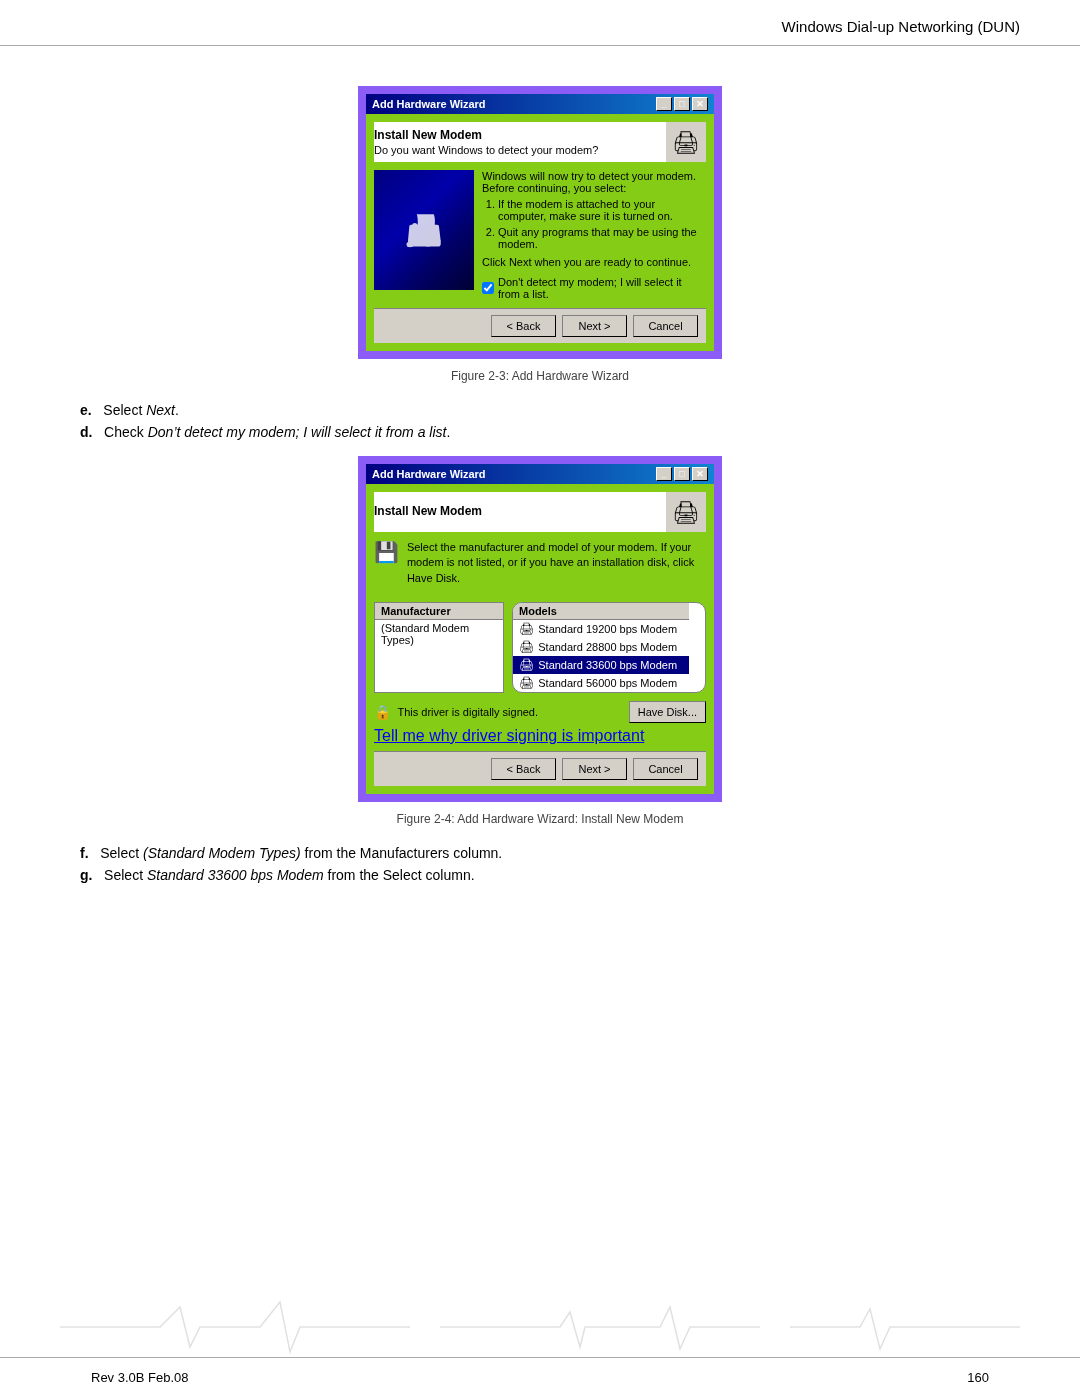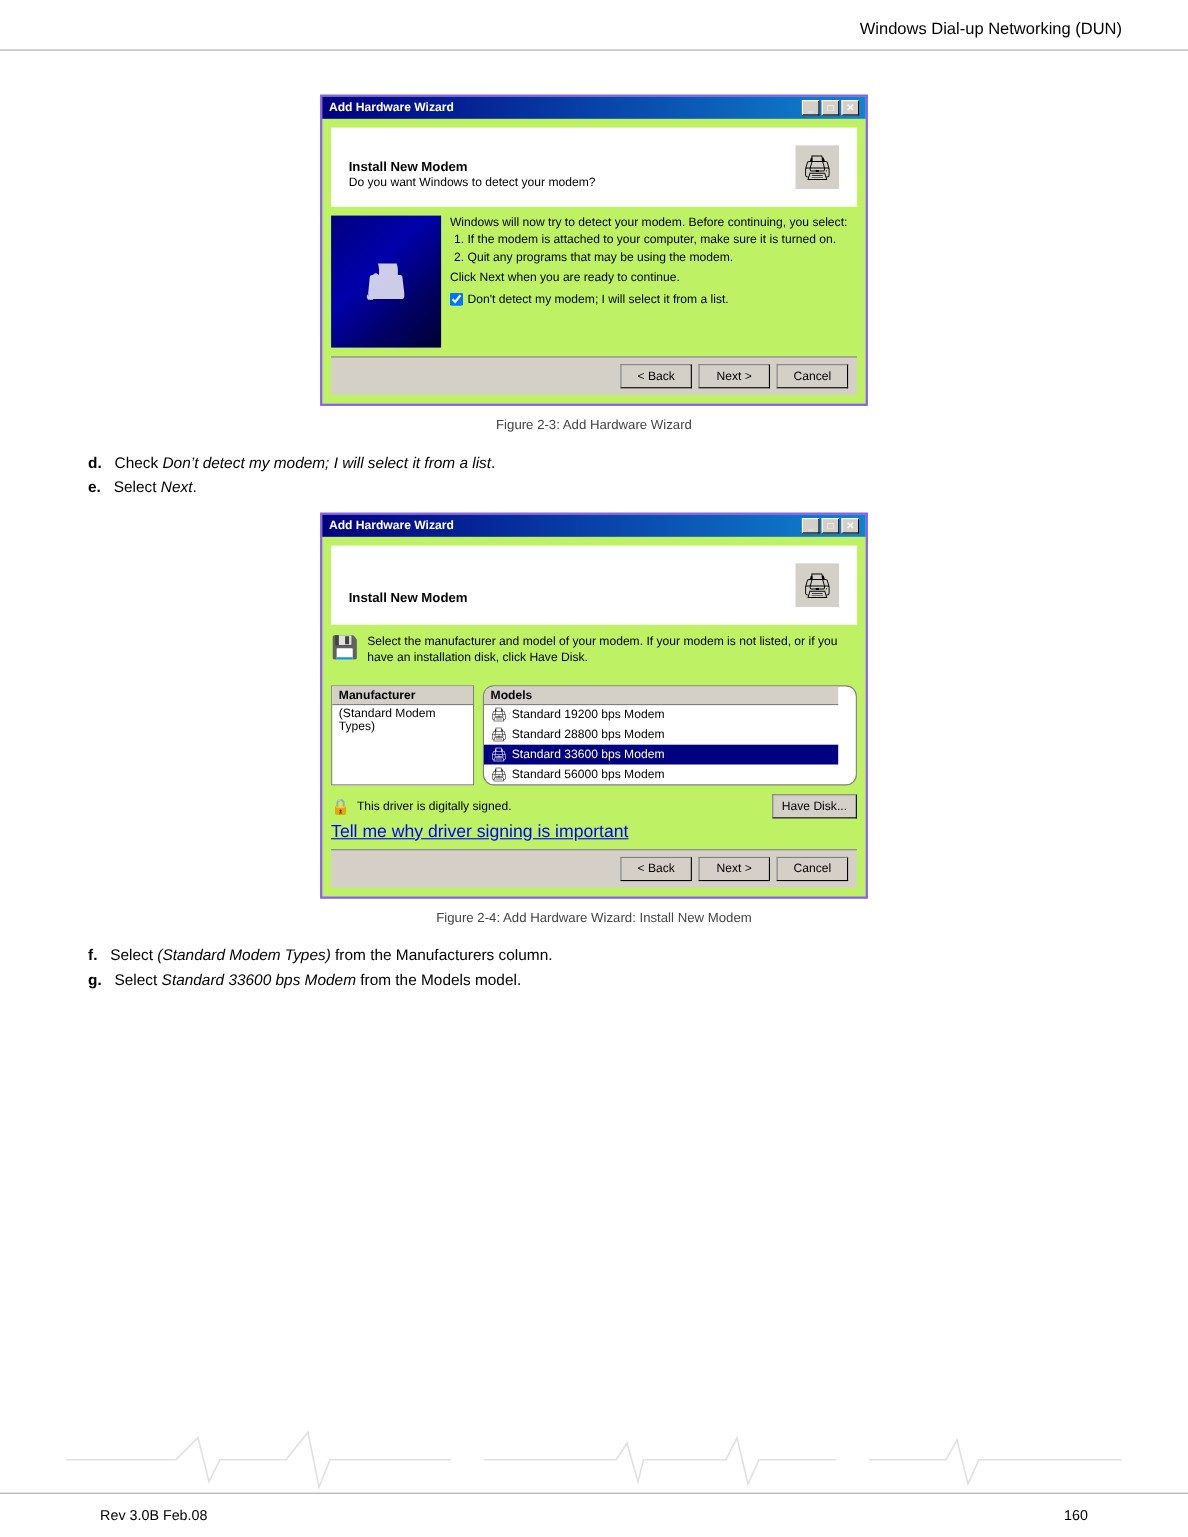--- a/index.html
+++ b/index.html
@@ -22,23 +22,23 @@
       border-bottom: 1px solid #aaa;
       margin-bottom: 20px;
     }
 
     .page-content {
       padding: 10px 60px 30px 60px;
     }
 
     
     .wizard-dialog {
-      border: 2px solid #8b5cf6;
-      background: #bef264;
-      width: 498px;
+      border: 8px solid #8b5cf6;
+      background: #84cc16;
+      width: 364px;
       margin: 0 auto;
       font-family: 'Tahoma', Arial, sans-serif;
       font-size: 11px;
     }
 
     .wizard-titlebar {
       background: linear-gradient(to right, #000080, #1084d0);
       color: #fff;
       font-size: 11px;
       font-weight: bold;
@@ -66,24 +66,24 @@
       justify-content: center;
       cursor: pointer;
     }
 
     .wizard-body {
       padding: 8px;
     }
 
     .wizard-header-section {
       background: #fff;
-      padding: 16px;
+      padding: 0;
       margin-bottom: 8px;
       display: flex;
-      align-items: flex-end;
+      align-items: center;
       justify-content: space-between;
     }
 
     .wizard-title-text h2 {
       font-size: 12px;
       font-weight: bold;
       color: #000;
       margin-bottom: 2px;
     }
 
@@ -374,26 +374,26 @@
           <button class="win-btn">Cancel</button>
         </div>
       </div>
     </div>
   </div>
 
   <p class="figure-caption">Figure 2-3:  Add Hardware Wizard</p>
 
   <div class="instruction-block">
     <p>
+      <span class="step-letter">e.</span>
+      &nbsp;&nbsp;Select <em>Next</em><span>.</span>
+    </p>
+    <p>
       <span class="step-letter">d.</span>
       &nbsp;&nbsp;Check <em>Don’t detect my modem; I will select it from a list</em><span>.</span>
-    </p>
-    <p>
-      <span class="step-letter">e.</span>
-      &nbsp;&nbsp;Select <em>Next</em><span>.</span>
     </p>
   </div>
 
   <div class="wizard-dialog-wrapper">
     <div class="wizard-dialog">
 
       <div class="wizard-titlebar">
         <span>Add Hardware Wizard</span>
         <div class="wizard-titlebar-buttons">
           <div class="wizard-titlebar-btn">_</div>
@@ -472,21 +472,21 @@
 
   <p class="figure-caption">Figure 2-4:  Add Hardware Wizard: Install New Modem</p>
 
   <div class="instruction-block">
     <p>
       <span class="step-letter">f.</span>
       &nbsp;&nbsp;Select <em>(Standard Modem Types)</em><span> from the Manufacturers column.</span>
     </p>
     <p>
       <span class="step-letter">g.</span>
-      &nbsp;&nbsp;Select <em>Standard 33600 bps Modem</em><span> from the Models model.</span>
+      &nbsp;&nbsp;Select <em>Standard 33600 bps Modem</em><span> from the Select column.</span>
     </p>
   </div>
 
 </div>
 
 <div class="ekg-container">
   <svg width="100%" height="60" viewBox="0 0 960 60" preserveAspectRatio="none">
 
     <polyline points="0,30 100,30 120,10 130,50 140,30 200,30 220,5 230,55 240,30 350,30" fill="none" stroke="#888" stroke-width="1.5"></polyline>
 

